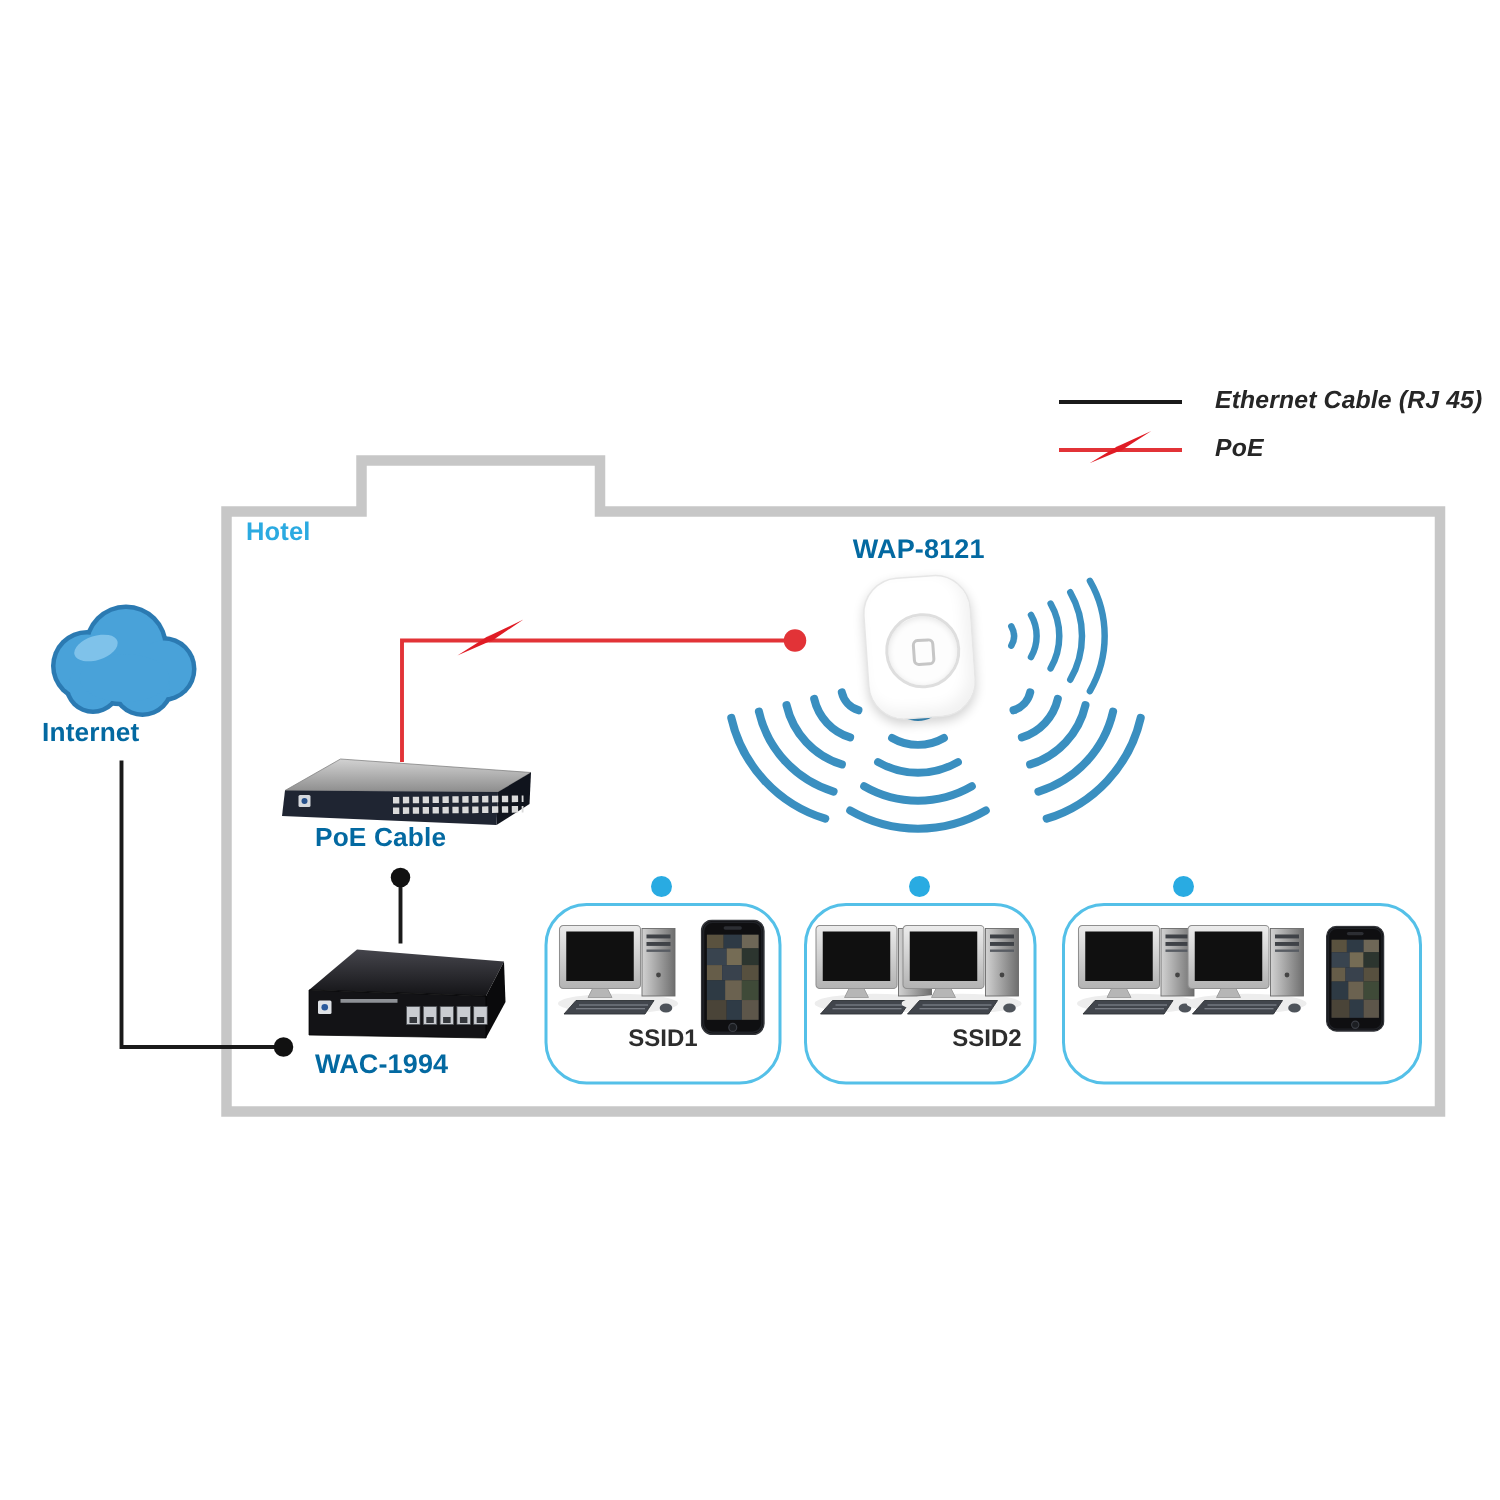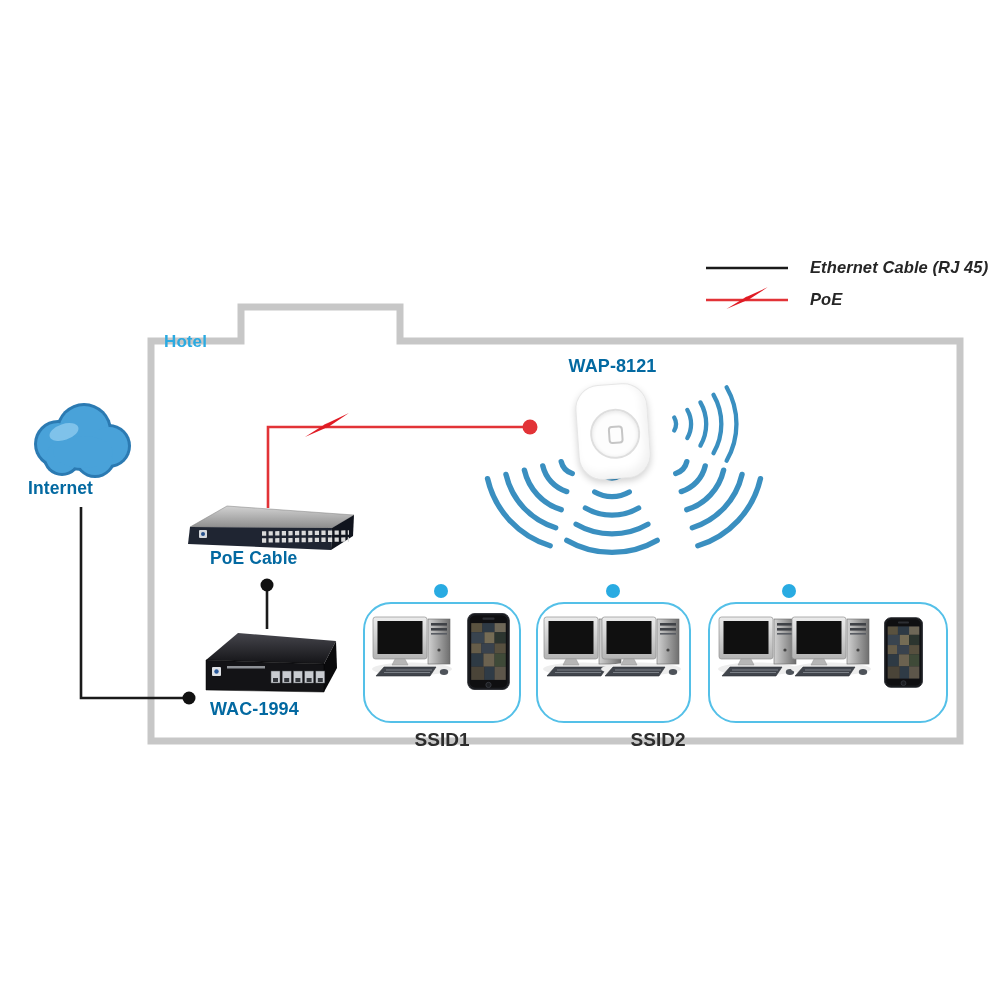--- a/index.html
+++ b/index.html
@@ -11,21 +11,21 @@
   .stage svg.canvas{position:absolute;left:0;top:0;}
   .lbl{position:absolute;color:#0369a1;font-weight:bold;letter-spacing:0.1px;}
   .lbl-legend{font-size:16.5px;font-weight:bold;color:#262626;font-style:italic;}
   .lbl-zone{color:#2baae1;font-size:17px;}
   .lbl-node{font-size:17.5px;}
   .lbl-ap{font-size:18px;font-weight:bold;text-align:center;}
   .ssid-box{
     position:absolute;box-sizing:border-box;border:2.5px solid #54c0e8;
     border-radius:28px;background:#ffffff;
   }
-  .ssid-label{position:absolute;font-size:19px;font-weight:bold;color:#2d2d2d;text-align:center;margin-top:45px;}
+  .ssid-label{position:absolute;font-size:16px;font-weight:bold;color:#2d2d2d;text-align:center;}
   .dev{position:absolute;}
   
   .wap{
     position:absolute;left:577px;top:384px;width:70px;height:93px;background:#ffffff;
     border:1px solid #e6e6e6;border-radius:24px;transform:rotate(-4deg);
     box-shadow:0 3px 7px rgba(0,0,0,0.18), inset -4px -5px 10px rgba(0,0,0,0.06), inset 3px 3px 6px rgba(255,255,255,0.95);
   }
   .wap-ring{
     position:absolute;left:50%;top:50%;width:46px;height:46px;margin:-23px 0 0 -23px;
     border:2px solid #dedede;border-radius:50%;box-shadow:inset 0 1px 4px rgba(0,0,0,0.10);
@@ -215,21 +215,21 @@
   <svg class="dev" style="left:791px;top:616px;" width="92" height="62" viewBox="0 0 92 62">
       <use href="#pc-icon"></use>
     </svg>
   <svg class="dev" style="left:884px;top:617px;" width="39" height="71" viewBox="0 0 42 76">
       <use href="#phone-icon"></use>
     </svg>
 
   <div class="lbl lbl-legend" style="left:810px;top:258px;">Ethernet Cable (RJ 45)</div>
   <div class="lbl lbl-legend" style="left:810px;top:290px;">PoE</div>
 
-  <div class="lbl lbl-zone" style="left:164px;top:332px;">Hotel</div>
+  <div class="lbl lbl-zone" style="left:164px;top:345px;">Hotel</div>
 
   <div class="lbl lbl-node" style="left:28px;top:478px;width:95px;">Internet</div>
 
   <div class="lbl lbl-ap" style="left:560px;top:356px;width:105px;">WAP-8121</div>
 
   <div class="lbl lbl-node" style="left:210px;top:548px;width:116px;">PoE Cable</div>
 
   <div class="lbl lbl-node" style="left:210px;top:699px;width:116px;font-size:18px;">WAC-1994</div>
 
   <div class="ssid-label" style="left:363px;top:684px;width:158px;">SSID1</div>

